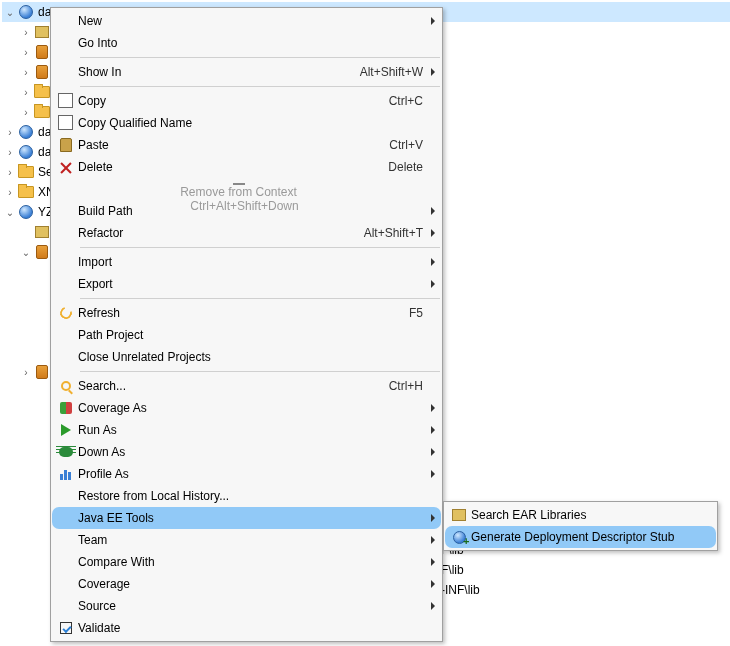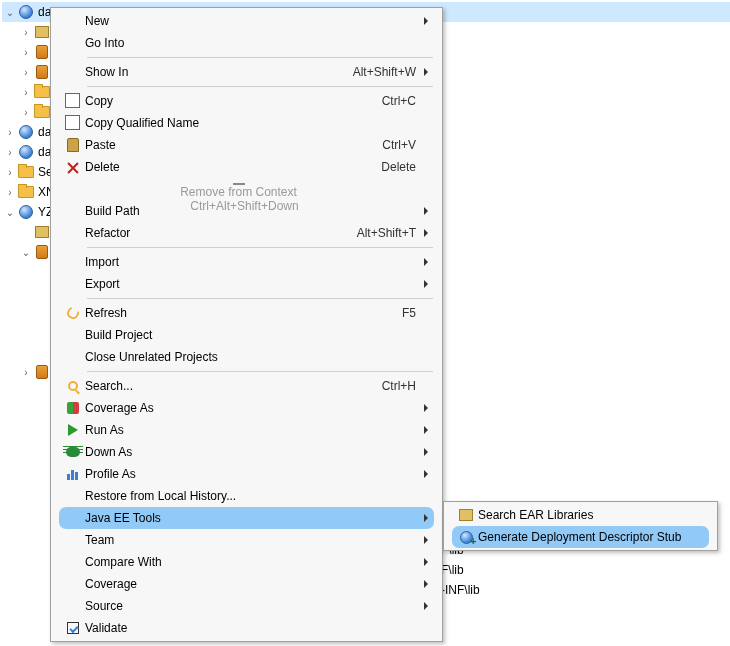--- a/index.html
+++ b/index.html
@@ -44,21 +44,21 @@
   .folder::before { content:""; position:absolute; left:-1px; top:-3px; width:7px; height:3px; background:#f5c04a; border:1px solid #c79622; border-bottom:none; border-radius:1px 1px 0 0; }
   .jar { width:12px; height:14px; background:linear-gradient(#e8a03a,#d07a1a); border:1px solid #9c5a10; border-radius:2px; }
   .globe { width:14px; height:14px; border-radius:50%; background:radial-gradient(circle at 35% 30%, #cfe8ff, #3a7fd5 70%); border:1px solid #2a5fa0; }
   .pkg { width:14px; height:12px; background:#e0c060; border:1px solid #a08030; }
 
   .menu {
     position: absolute;
     background: #f7f7f7;
     border: 1px solid #a0a0a0;
     box-shadow: 2px 2px 4px rgba(0,0,0,0.25);
-    padding: 2px 8px;
+    padding: 2px 1px;
   }
   .menu.main { left: 50px; top: 7px; width: 393px; }
   .menu.sub  { left: 443px; top: 501px; width: 275px; }
   .mi {
     display: flex;
     align-items: center;
     height: 22px;
     padding: 0 18px 0 2px;
     position: relative;
   }
@@ -337,21 +337,21 @@
     <div class="sep"></div>
     <div class="mi">
       <span class="micon">
         <span class="i-refresh"></span>
       </span>
       <span class="mlabel">Refresh</span>
       <span class="maccel">F5</span>
     </div>
     <div class="mi">
       <span class="micon"></span>
-      <span class="mlabel">Build Project</span>
+      <span class="mlabel">Path Project</span>
     </div>
     <div class="mi">
       <span class="micon"></span>
       <span class="mlabel">Close Unrelated Projects</span>
     </div>
     <div class="sep"></div>
     <div class="mi">
       <span class="micon">
         <span class="i-search"></span>
       </span>

